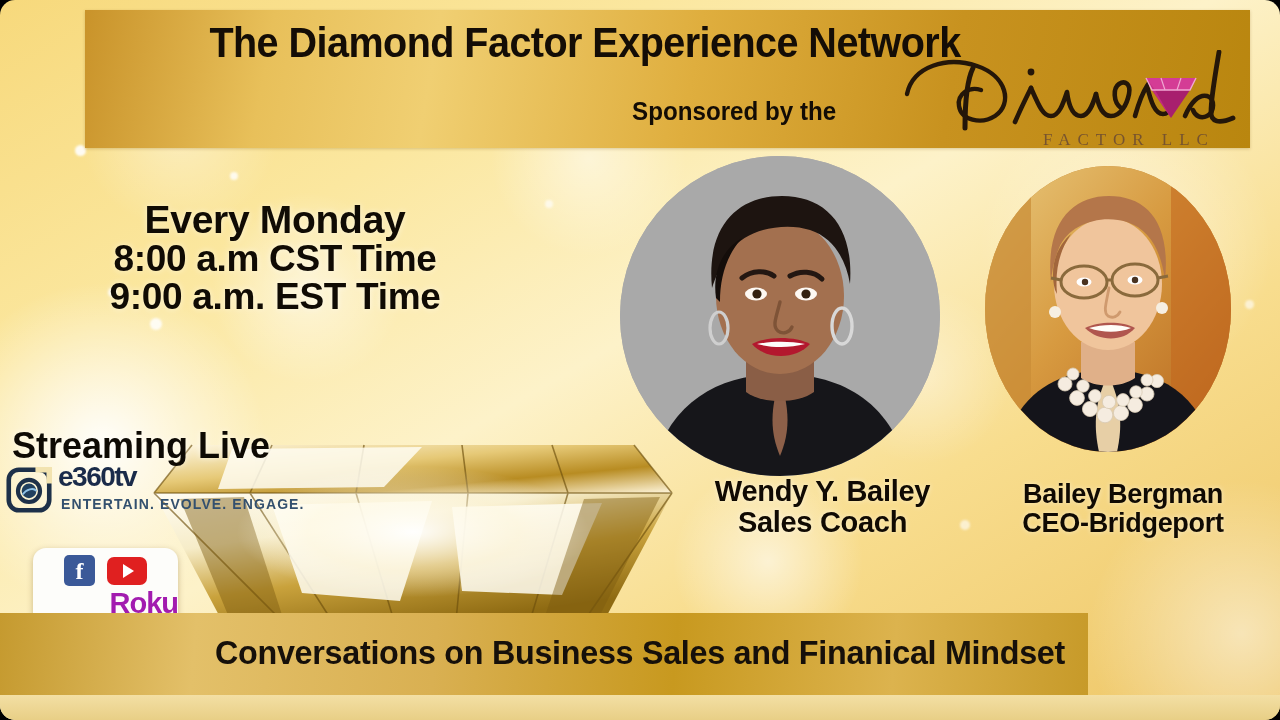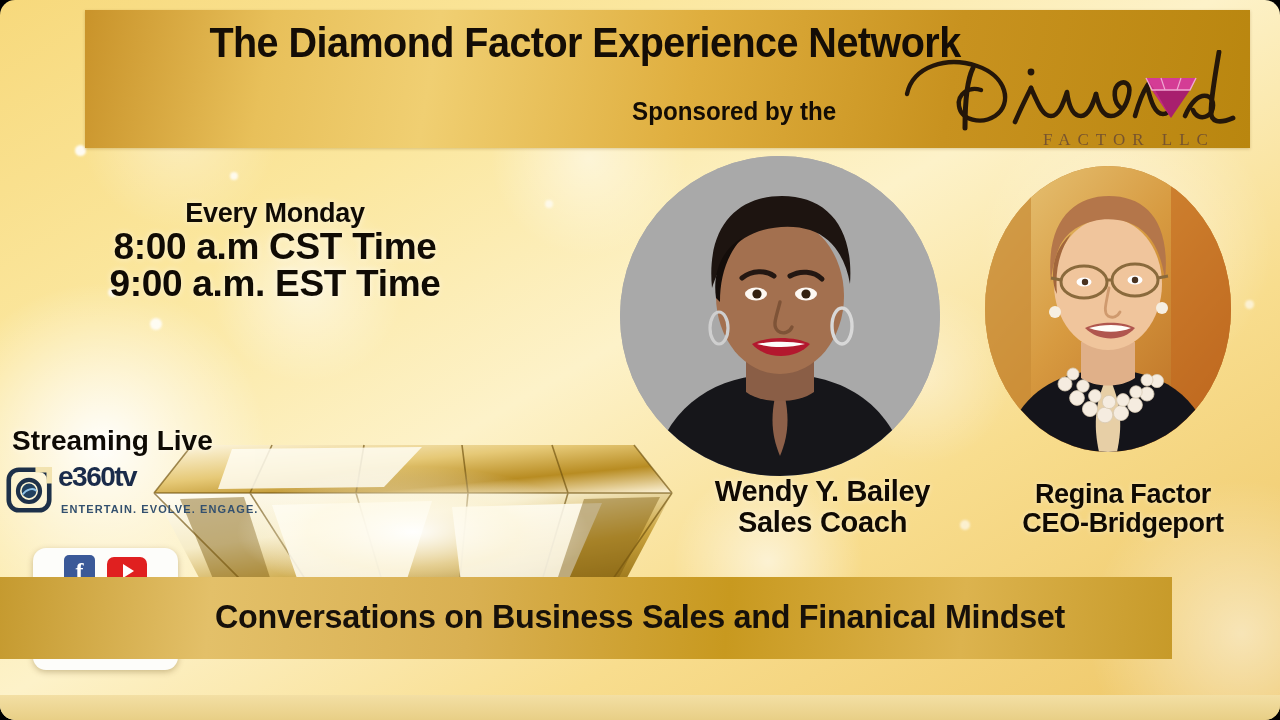--- a/index.html
+++ b/index.html
@@ -45,37 +45,37 @@
   #logo-sub{
     position:absolute;left:140px;top:80px;
     font-family:"Liberation Serif",serif;font-size:17px;color:#6a4a33;
     letter-spacing:7px;white-space:nowrap;opacity:.85;
   }
 
   
   #schedule{position:absolute;left:45px;top:200px;width:460px;text-align:center;color:#100b04;}
   #schedule .line{font-weight:bold;white-space:nowrap;line-height:1.02;
      text-shadow:0 0 6px rgba(255,255,255,.55);}
-  #sched-day{font-size:27px;letter-spacing:-.3px;}
+  #sched-day{font-size:39px;letter-spacing:-.3px;}
   #sched-cst{font-size:37px;letter-spacing:-.3px;}
   #sched-est{font-size:37px;letter-spacing:-.3px;}
 
   
   #diamond-graphic{position:absolute;left:132px;top:415px;width:562px;height:248px;}
 
   
   #streaming-label{
-    position:absolute;left:12px;top:425px;width:230px;
-    font-size:28px;font-weight:bold;color:#0e0a04;white-space:nowrap;
+    position:absolute;left:12px;top:425px;width:230px;text-align:center;
+    font-size:36px;font-weight:bold;color:#0e0a04;white-space:nowrap;
     text-shadow:0 0 6px rgba(255,255,255,.6);
   }
   #e360-logo{position:absolute;left:6px;top:463px;width:190px;height:58px;}
   #e360-word{position:absolute;left:52px;top:-2px;font-size:28px;font-weight:bold;
      color:#1a2b4a;letter-spacing:-1.5px;white-space:nowrap;}
-  #e360-tagline{position:absolute;left:55px;top:40px;font-size:11px;font-weight:bold;
+  #e360-tagline{position:absolute;left:55px;top:33px;font-size:14px;font-weight:bold;
      color:#33506e;letter-spacing:1.1px;white-space:nowrap;}
 
   
   #platform-card{
     position:absolute;left:33px;top:548px;width:145px;height:122px;
     background:#fdfdfa;border-radius:13px;box-shadow:0 2px 6px rgba(90,60,0,.3);
     overflow:hidden;
   }
   .pf-row{display:flex;align-items:center;justify-content:center;}
   #pf-row1{margin-top:7px;gap:12px;}
@@ -108,21 +108,21 @@
   }
 
   
   .speaker-caption{position:absolute;text-align:center;color:#100a03;font-weight:bold;
      line-height:1.08;text-shadow:0 0 5px rgba(255,255,255,.5);}
   #caption-wendy{left:660px;top:476px;width:325px;font-size:29px;letter-spacing:-.3px;}
   #caption-regina{left:978px;top:480px;width:290px;font-size:27px;letter-spacing:-.3px;}
 
   
   #bottom-banner{
-    position:absolute;left:0;top:577px;width:1172px;height:82px;
+    position:absolute;left:0;top:613px;width:1088px;height:82px;
     background:linear-gradient(95deg,#c59a2f 0%,#e3c069 18%,#d9b052 40%,#c8991f 62%,#dcb34e 82%,#c79a29 100%);
   }
   #bottom-title{
     position:absolute;left:0;top:20px;width:1280px;text-align:center;
     font-size:34px;font-weight:bold;color:#16100a;white-space:nowrap;
     transform:scaleX(.95);transform-origin:center top;letter-spacing:-.3px;
   }
   #bottom-strip{position:absolute;left:0;top:695px;width:1280px;height:25px;
     background:linear-gradient(180deg,#f3dfa4 0%,#e8cf86 100%);}
 </style>
@@ -383,21 +383,21 @@
       </g>
     </svg>
   </div>
 
   <div class="speaker-caption" id="caption-wendy">
     <div>Wendy Y. Bailey</div>
     <div>Sales Coach</div>
   </div>
 
   <div class="speaker-caption" id="caption-regina">
-    <div>Regina Factor</div>
+    <div>Bailey Bergman</div>
     <div>CEO-Bridgeport</div>
   </div>
 
   <div id="bottom-banner">
     <div id="bottom-title">Conversations on Business Sales and Finanical Mindset</div>
   </div>
   <div id="bottom-strip"></div>
 
 </div>
 

